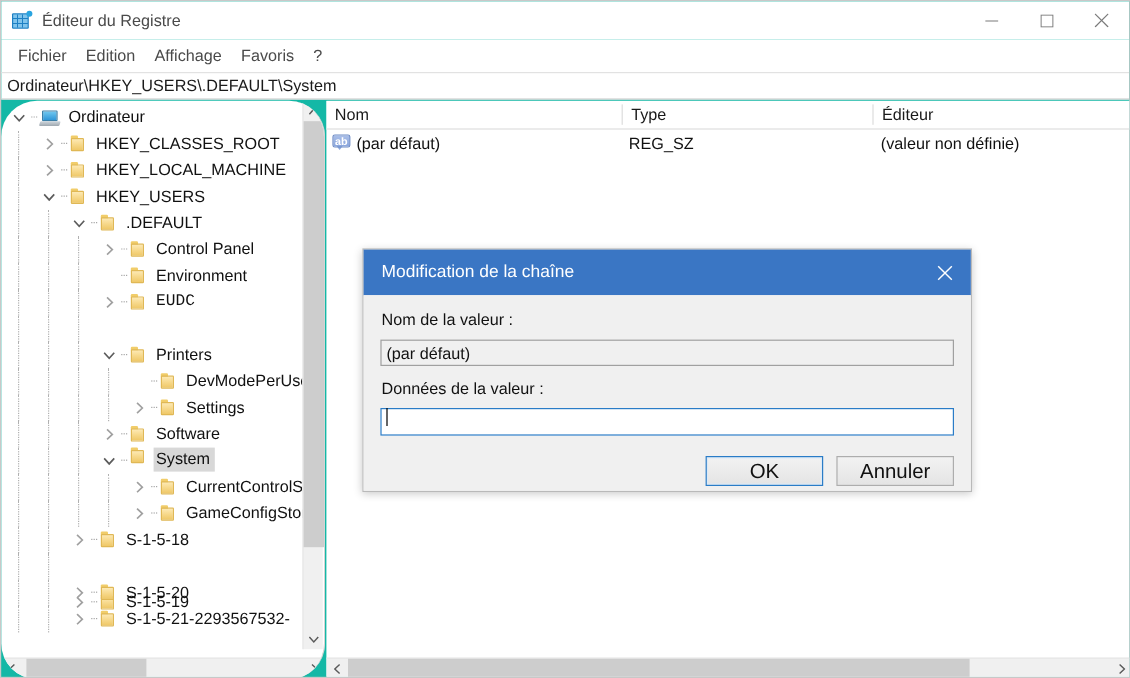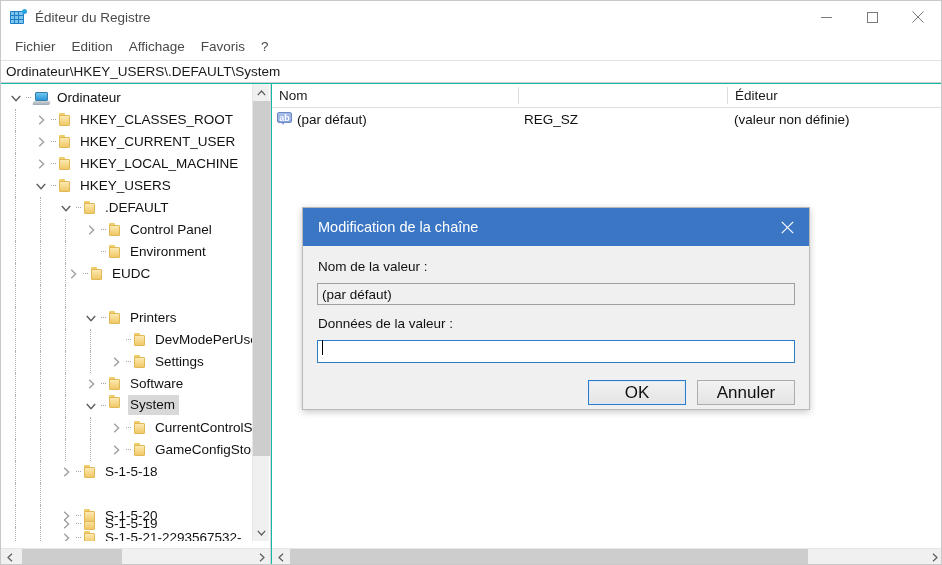--- a/index.html
+++ b/index.html
@@ -147,20 +147,21 @@
   
   .tree-pane {
     position: absolute;
     left: 0; top: 0;
     width: 270px;
     height: 482px;
     background: #ffffff;
     border-right: 1px solid #d4d4d4;
     box-sizing: border-box;
     overflow: hidden;
+    border-radius: 30px;
   }
   .tree-scroll-area {
     position: absolute;
     left: 0; top: 0;
     width: 251px;
     height: 457px;
     overflow: hidden;
   }
   .tree-rows {
     position: absolute;
@@ -577,38 +578,20 @@
                     <polyline points="1.2,0.8 5.6,5 1.2,9.2" fill="none" stroke="#a0a0a0" stroke-width="1.4"></polyline>
                   </svg>
                 </span>
                 <span class="dotline">
                   <i></i>
                 </span>
                 <span class="folder">
                   <span class="tab"></span>
                   <span class="body"></span>
                 </span>
-                <span class="tree-label">HKEY_CURRENT_USER</span>
-              </div>
-            </div>
-            <div class="tree-row">
-              <span class="guide" style="left:14px"></span>
-              <div style="position: absolute; left: 32px; top: 0px; height: 22px; display: flex; align-items: center;">
-                <span class="twisty">
-                  <svg width="7" height="10" viewBox="0 0 7 10">
-                    <polyline points="1.2,0.8 5.6,5 1.2,9.2" fill="none" stroke="#a0a0a0" stroke-width="1.4"></polyline>
-                  </svg>
-                </span>
-                <span class="dotline">
-                  <i></i>
-                </span>
-                <span class="folder">
-                  <span class="tab"></span>
-                  <span class="body"></span>
-                </span>
                 <span class="tree-label">HKEY_LOCAL_MACHINE</span>
               </div>
             </div>
             <div class="tree-row">
               <span class="guide" style="left:14px"></span>
               <div style="position: absolute; left: 32px; top: 0px; height: 22px; display: flex; align-items: center;">
                 <span class="twisty">
                   <svg width="10" height="7" viewBox="0 0 10 7">
                     <polyline points="0.8,1 5,5.6 9.2,1" fill="none" stroke="#5c5c5c" stroke-width="1.4"></polyline>
                   </svg>
@@ -675,21 +658,21 @@
                   <span class="tab"></span>
                   <span class="body"></span>
                 </span>
                 <span class="tree-label">Environment</span>
               </div>
             </div>
             <div class="tree-row">
               <span class="guide" style="left:14px"></span>
               <span class="guide" style="left:39px"></span>
               <span class="guide" style="left:64px"></span>
-              <div style="position: absolute; left: 64px; top: 0px; height: 22px; display: flex; align-items: center;">
+              <div style="position: absolute; left: 82px; top: 0px; height: 22px; display: flex; align-items: center; font-family: Liberation Mono, monospace;">
                 <span class="twisty">
                   <svg width="7" height="10" viewBox="0 0 7 10">
                     <polyline points="1.2,0.8 5.6,5 1.2,9.2" fill="none" stroke="#a0a0a0" stroke-width="1.4"></polyline>
                   </svg>
                 </span>
                 <span class="dotline">
                   <i></i>
                 </span>
                 <span class="folder">
                   <span class="tab"></span>
@@ -948,20 +931,21 @@
               <polyline points="1,0.8 5,4.5 1,8.2" fill="none" stroke="#5a5a5a" stroke-width="1.2"></polyline>
             </svg>
         </div>
       </div>
     </div>
 
     <div class="list-pane">
       <div class="list-header">
         <div class="col-head" style="left:0;width:247px;">Nom</div>
         <div class="col-sep" style="left:246px;"></div>
+        <div class="col-head" style="left:247px;width:209px;">Type</div>
         <div class="col-sep" style="left:455px;"></div>
         <div class="col-head" style="left:456px;width:215px;">Éditeur</div>
       </div>
 
       <div class="list-rows" id="list-rows">
           <div class="list-row">
             <div class="cell" style="left:5px;width:240px;">
               <span class="ab-icon">
                 <span class="tail"></span>
                 <span class="sq">ab</span>

